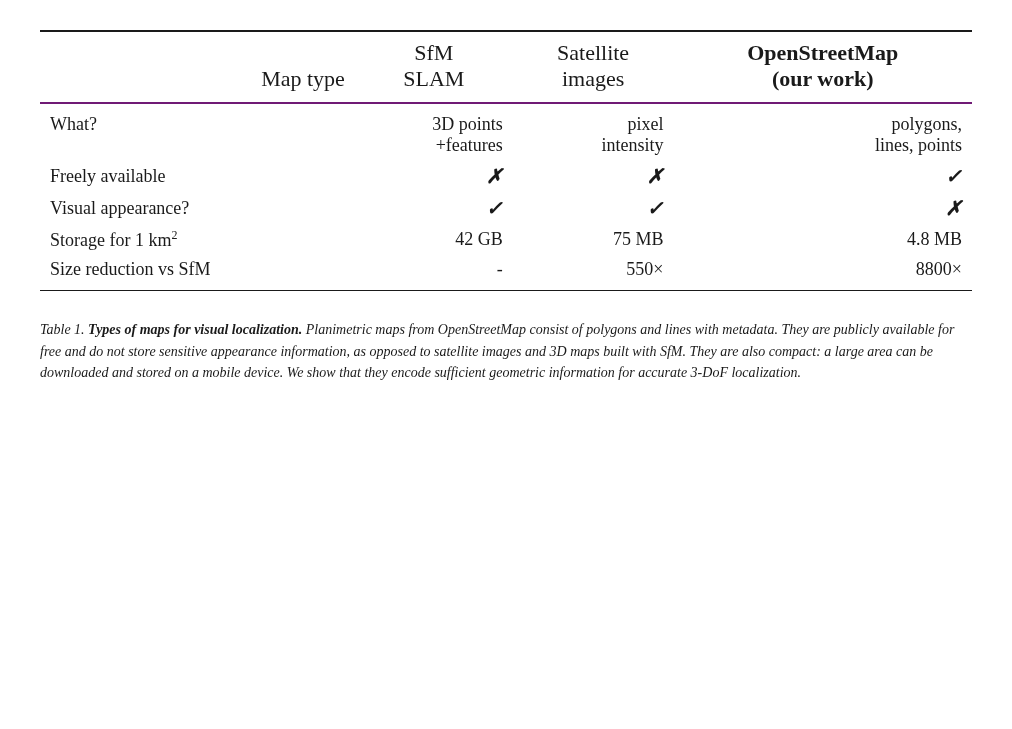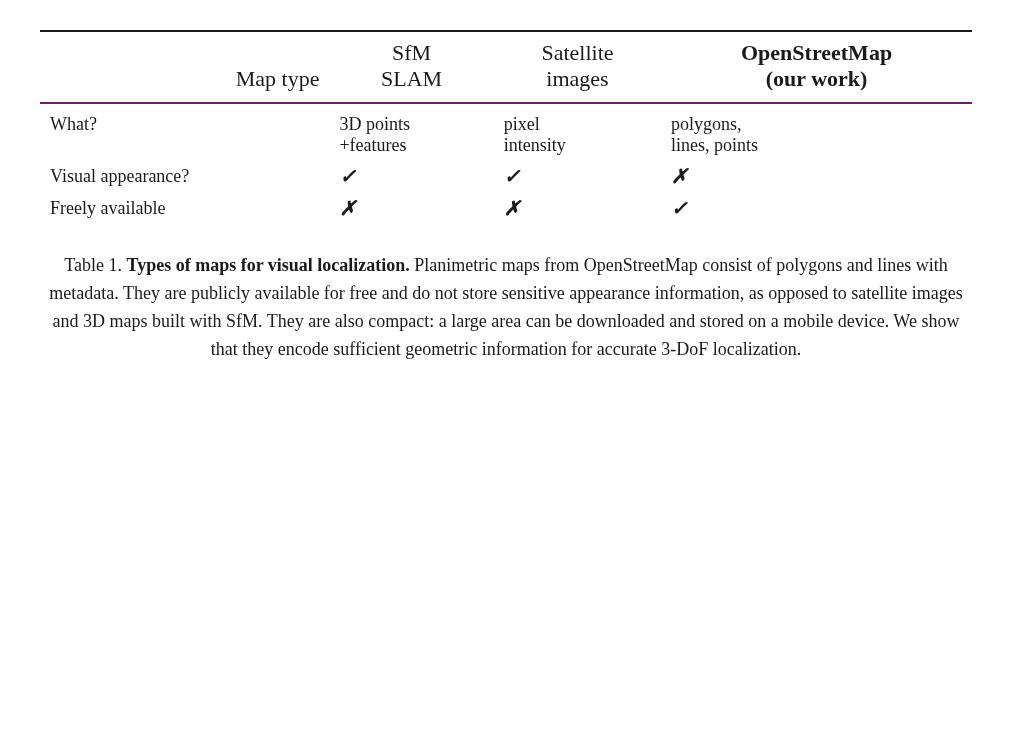--- a/index.html
+++ b/index.html
@@ -49,21 +49,21 @@
       border-bottom: 1px solid #1a1a1a;
     }
 
     .body-first-row td {
       border-top: 2px solid #701a75;
       padding-top: 10px;
     }
 
     tbody tr td {
       padding: 4px 10px;
-      text-align: left;
+      text-align: right;
       vertical-align: middle;
       font-size: 18px;
     }
 
     tbody tr td:first-child {
       text-align: left;
     }
 
     .last-row td {
       padding-bottom: 10px;
@@ -81,24 +81,25 @@
       font-style: italic;
       font-weight: bold;
     }
 
     .what-row td {
       vertical-align: top;
       padding-top: 10px;
     }
 
     .caption {
-      font-size: 18px;
+      font-size: 14px;
       line-height: 1.55;
       color: #1a1a1a;
-      text-align: center;
+      text-align: left;
+      font-style: italic;
     }
 
     .caption-label {
       font-weight: normal;
     }
 
     .caption-bold {
       font-weight: bold;
     }
 
@@ -133,34 +134,46 @@
 
       <tr class="what-row body-first-row">
         <td>What?</td>
         <td>3D points<br>+features</td>
         <td>pixel<br>intensity</td>
         <td>polygons,<br>lines, points</td>
       </tr>
 
 
       <tr>
+        <td>Freely available</td>
+        <td><span class="cross-mark">✗</span></td>
+        <td><span class="cross-mark">✗</span></td>
+        <td><span class="check-mark">✓</span></td>
+      </tr>
+
+      <tr>
         <td>Visual appearance?</td>
         <td><span class="check-mark">✓</span></td>
         <td><span class="check-mark">✓</span></td>
         <td><span class="cross-mark">✗</span></td>
       </tr>
 
       <tr>
-        <td>Freely available</td>
-        <td><span class="cross-mark">✗</span></td>
-        <td><span class="cross-mark">✗</span></td>
-        <td><span class="check-mark">✓</span></td>
+        <td>Storage for 1 km<sup>2</sup></td>
+        <td>42 GB</td>
+        <td>75 MB</td>
+        <td>4.8 MB</td>
       </tr>
 
-
+      <tr class="last-row">
+        <td>Size reduction vs SfM</td>
+        <td>-</td>
+        <td>550×</td>
+        <td>8800×</td>
+      </tr>
     </tbody>
   </table>
 </div>
 
 <div class="caption">
   <span class="caption-label">Table 1.</span>
   <span class="caption-bold">Types of maps for visual localization.</span><span> Planimetric maps from OpenStreetMap consist of polygons and lines with metadata. They are publicly available for free and do not store sensitive appearance information, as opposed to satellite images and 3D maps built with SfM. They are also compact: a large area can be downloaded and stored on a mobile device. We show that they encode sufficient geometric information for accurate 3-DoF localization.</span>
 </div>
 
 </body></html>

